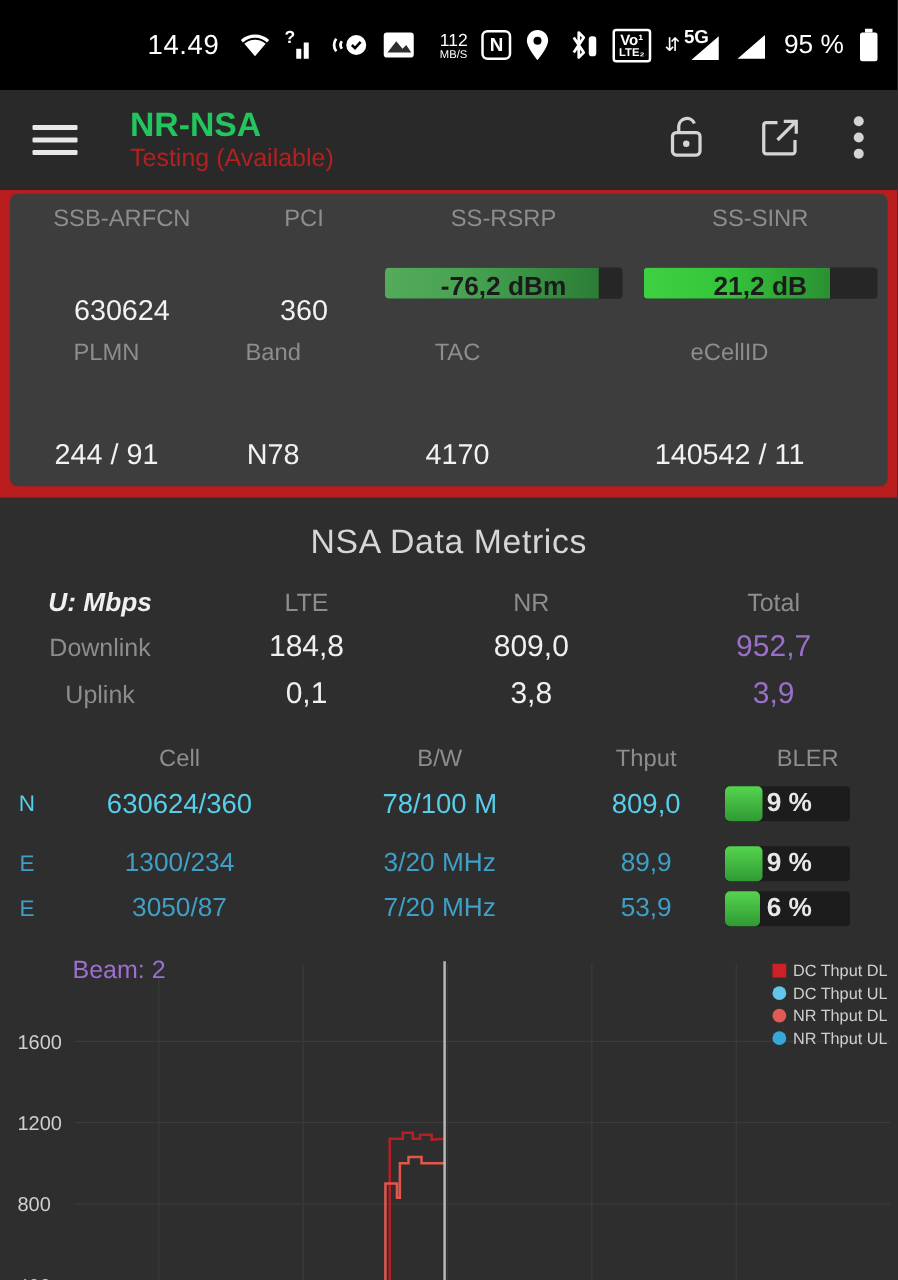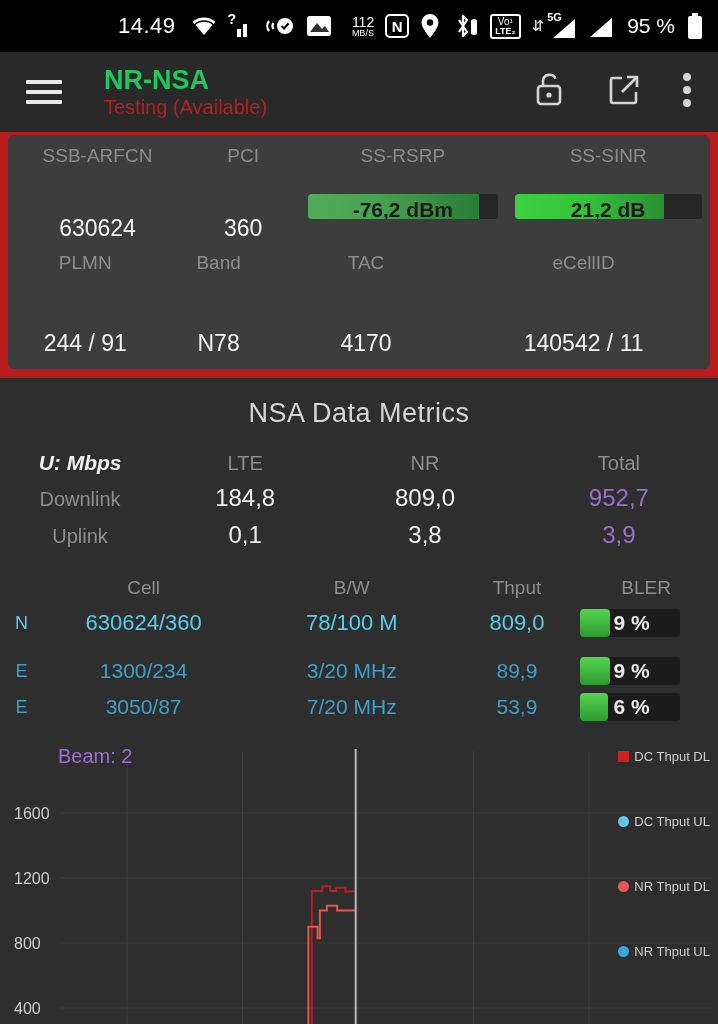--- a/index.html
+++ b/index.html
@@ -1,33 +1,33 @@
 <!DOCTYPE html>
 <html><head>
 <meta charset="utf-8">
 <style>
   * { margin:0; padding:0; box-sizing:border-box; }
   html,body { width:718px; height:1024px; overflow:hidden; }
   body { background:#2e2e2e; font-family:"Liberation Sans","DejaVu Sans",sans-serif; color:#eee; }
 
   
-  .statusbar { height:52px; background:#000; display:flex; align-items:center; justify-content:space-between; padding:0 14px 0 118px; }
+  .statusbar { height:72px; background:#000; display:flex; align-items:center; justify-content:space-between; padding:0 14px 0 118px; }
   .sb-left, .sb-right { display:flex; align-items:center; gap:11px; }
   .sb-time { font-size:22px; color:#fff; letter-spacing:.5px; margin-right:4px; }
   .sb-ico { display:flex; align-items:center; }
   .tp-stack { text-align:left; line-height:1; margin-right:0; }
   .tp-stack .v { font-size:14px; color:#fff; }
   .tp-stack .u { font-size:9px; color:#fff; }
   .nfc-box { width:24px; height:24px; border:2.5px solid #fff; border-radius:5px; display:flex; align-items:center; justify-content:center; font-size:15px; font-weight:bold; color:#fff; }
   .volte-box { border:2px solid #fff; border-radius:3px; padding:1px 3px; line-height:1; text-align:center; }
-  .volte-box .l1 { font-size:10px; font-weight:normal; color:#fff; }
+  .volte-box .l1 { font-size:12px; font-weight:bold; color:#fff; }
   .volte-box .l2 { font-size:9px; font-weight:bold; color:#fff; }
   .updown { font-size:15px; color:#fff; margin-right:-6px; }
   .sig-wrap { position:relative; width:28px; height:26px; }
-  .sig-wrap .g5 { position:absolute; left:-2px; top:-2px; font-size:11px; font-weight:bold; color:#fff; }
+  .sig-wrap .g5 { position:absolute; left:-2px; top:-2px; font-size:15px; font-weight:bold; color:#fff; }
   .batt-pct { font-size:21px; color:#fff; margin-left:2px; }
   .qmark { position:relative; width:26px; height:24px; }
   .qmark .q { position:absolute; left:0; top:-3px; font-size:14px; color:#fff; font-weight:bold; }
 
   
   .appbar { height:80px; background:#292929; display:flex; align-items:center; padding:0 26px; }
   .hamburger { width:36px; display:flex; flex-direction:column; gap:6px; cursor:pointer; }
   .hamburger span { height:4px; background:#e8e8e8; border-radius:1px; }
   .titleblock { margin-left:42px; flex:1; }
   .app-title { font-size:27px; font-weight:bold; color:#22c55e; line-height:1.15; }
@@ -71,21 +71,21 @@
   .row-e { color:#3f9fc6; margin-bottom:8px; font-size:21px; }
   .row-e .ct-v { font-size:21px; }
   .bler-bar { position:relative; width:100px; height:28px; background:#1c1c1c; border-radius:3px; margin-left:6px; }
   .bler-fill { position:absolute; left:0; top:0; bottom:0; background:linear-gradient(180deg,#55d44f,#2f9a33); border-radius:4px; }
   .bler-text { position:absolute; left:33px; top:0; line-height:28px; font-size:21px; font-weight:600; color:#e8e8e8; }
 
   
   .chart { position:relative; height:352px; margin-top:18px; }
   .chart svg { position:absolute; left:0; top:0; }
   .beam { position:absolute; left:58px; top:6px; font-size:20px; color:#9d6fd0; }
-  .legend { position:absolute; right:8px; top:8px; display:flex; flex-direction:column;gap:47px; }
+  .legend { position:absolute; right:8px; top:8px; display:flex; flex-direction:column; }
   .legend-item { display:flex; align-items:center; height:18px; }
   .legend-marker { width:11px; height:11px; margin-right:5px; flex:0 0 auto; }
   .legend-label { font-size:13px; color:#cfcfcf; white-space:nowrap; }
 </style>
 </head>
 <body>
 
 <div class="statusbar">
   <div class="sb-left">
     <span class="sb-time">14.49</span>

